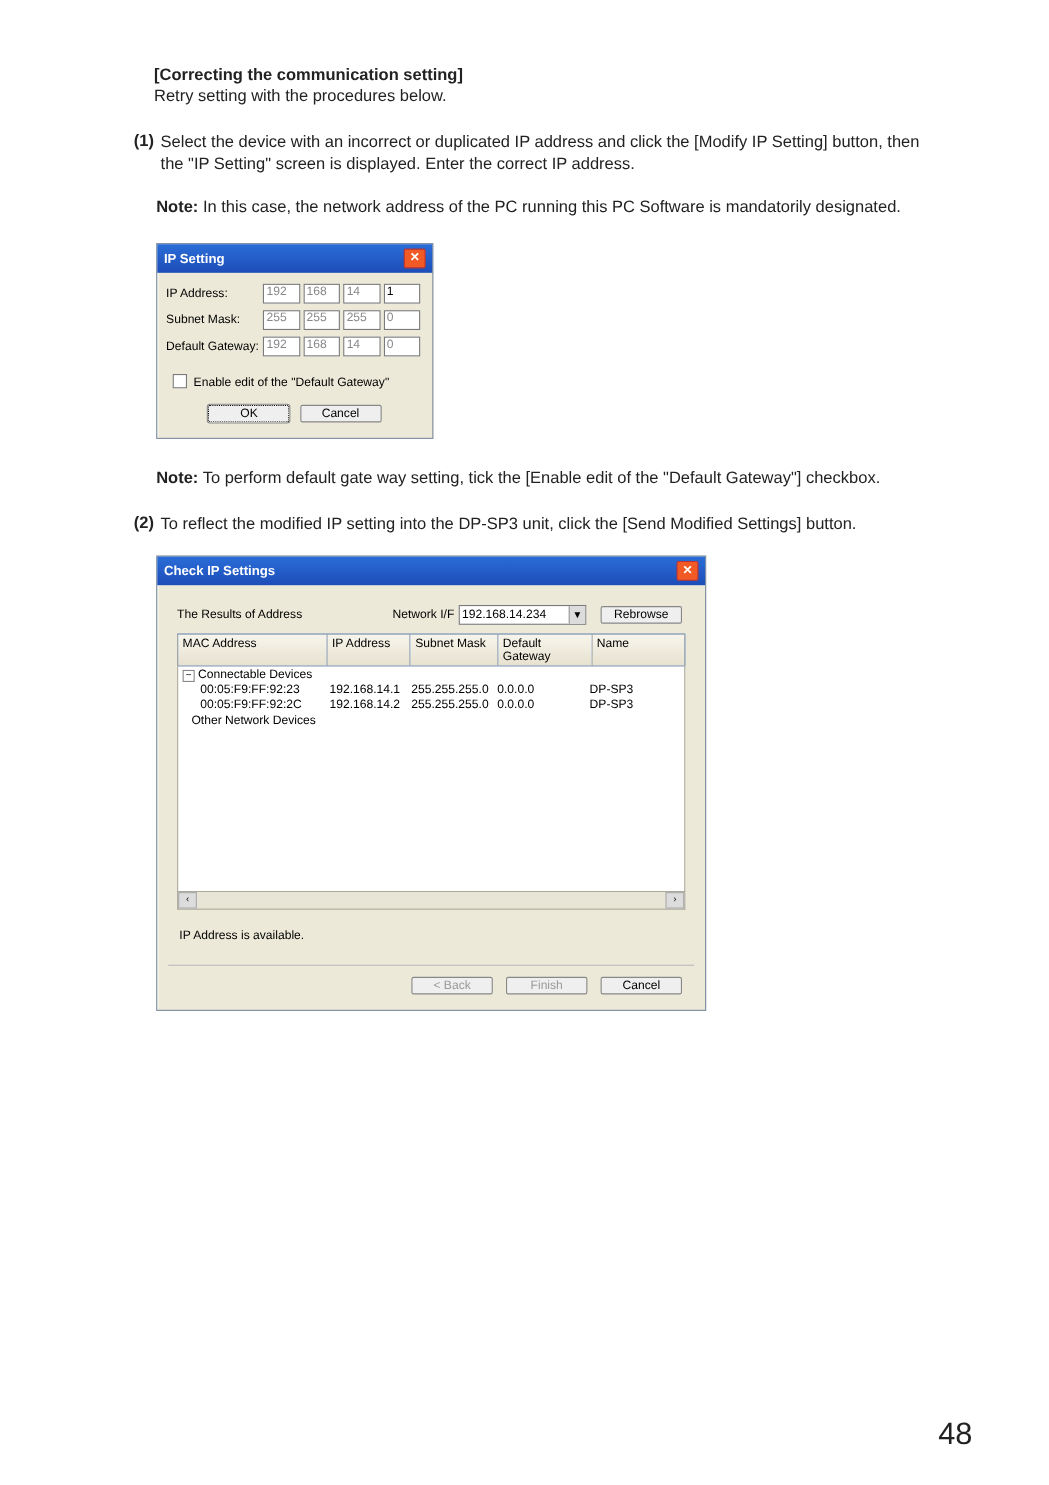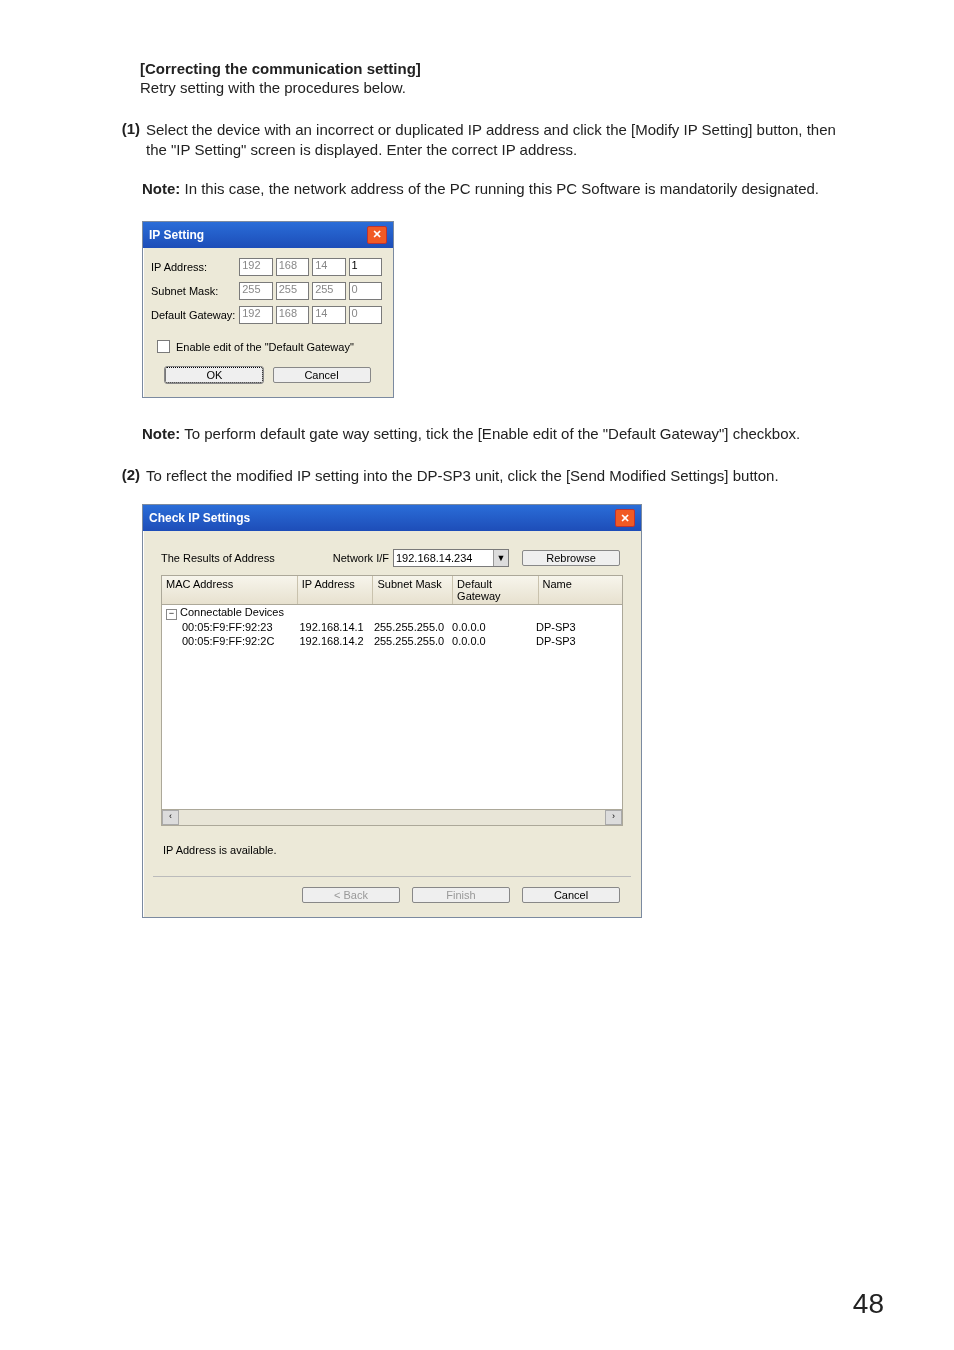--- a/index.html
+++ b/index.html
@@ -69,21 +69,21 @@
     display: inline-block; width: 11px; height: 11px;
     border: 1px solid #7a7a7a; background: #fff;
     margin-right: 6px; vertical-align: -2px;
   }
   .btn-row { text-align: center; padding-bottom: 6px; }
   .win-btn {
     display: inline-block;
     min-width: 56px;
     border: 1px solid #888;
     background: #efefef;
-    padding: 1px 20px;
+    padding: 1px 8px;
     font-size: 11px;
     text-align: center;
     margin: 0 3px;
     border-radius: 2px;
     cursor: default;
   }
   .win-btn.focus { border: 1px dotted #000; outline: 1px solid #888; }
   .win-btn.disabled { color: #999; }
 
   
@@ -249,20 +249,23 @@
           <div class="col-gw">0.0.0.0</div>
           <div class="col-nm">DP-SP3</div>
         </div>
         <div class="tree-row">
           <div class="col-mac"><span class="tree-indent"></span><span class="tree-indent"></span><span>00:05:F9:FF:92:2C</span></div>
           <div class="col-ip">192.168.14.2</div>
           <div class="col-sub">255.255.255.0</div>
           <div class="col-gw">0.0.0.0</div>
           <div class="col-nm">DP-SP3</div>
         </div>
+        <div class="tree-row">
+            <div class="col-mac"><span class="tree-indent"></span><span class="tree-node">Other Network Devices</span></div>
+          </div>
       </div>
       <div class="scroll-bar">
         <div class="sb-btn">‹</div>
         <div class="sb-track"></div>
         <div class="sb-btn">›</div>
       </div>
 
       <div class="status-line">IP Address is available.</div>
 
 

